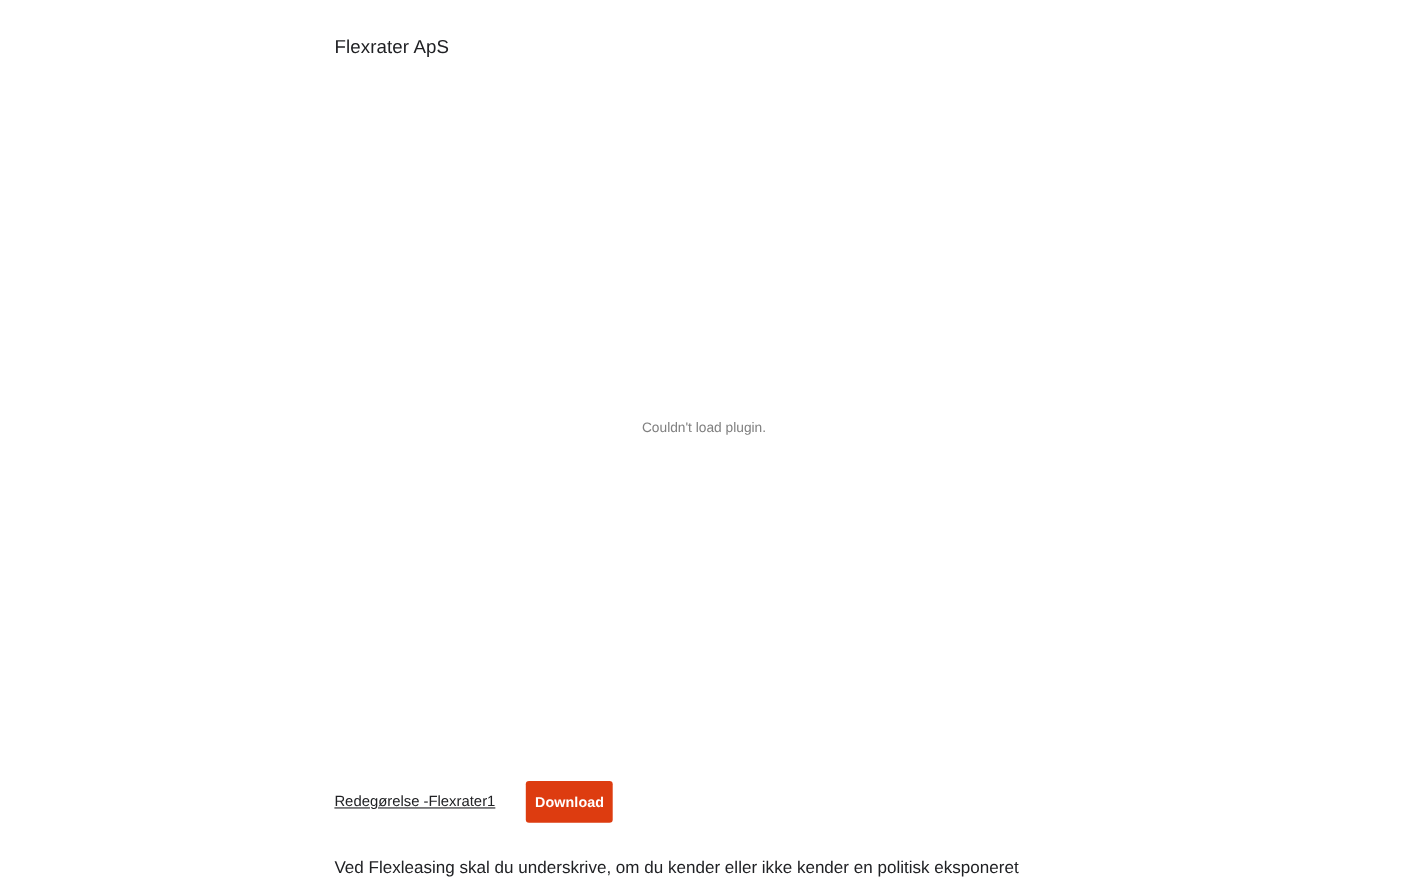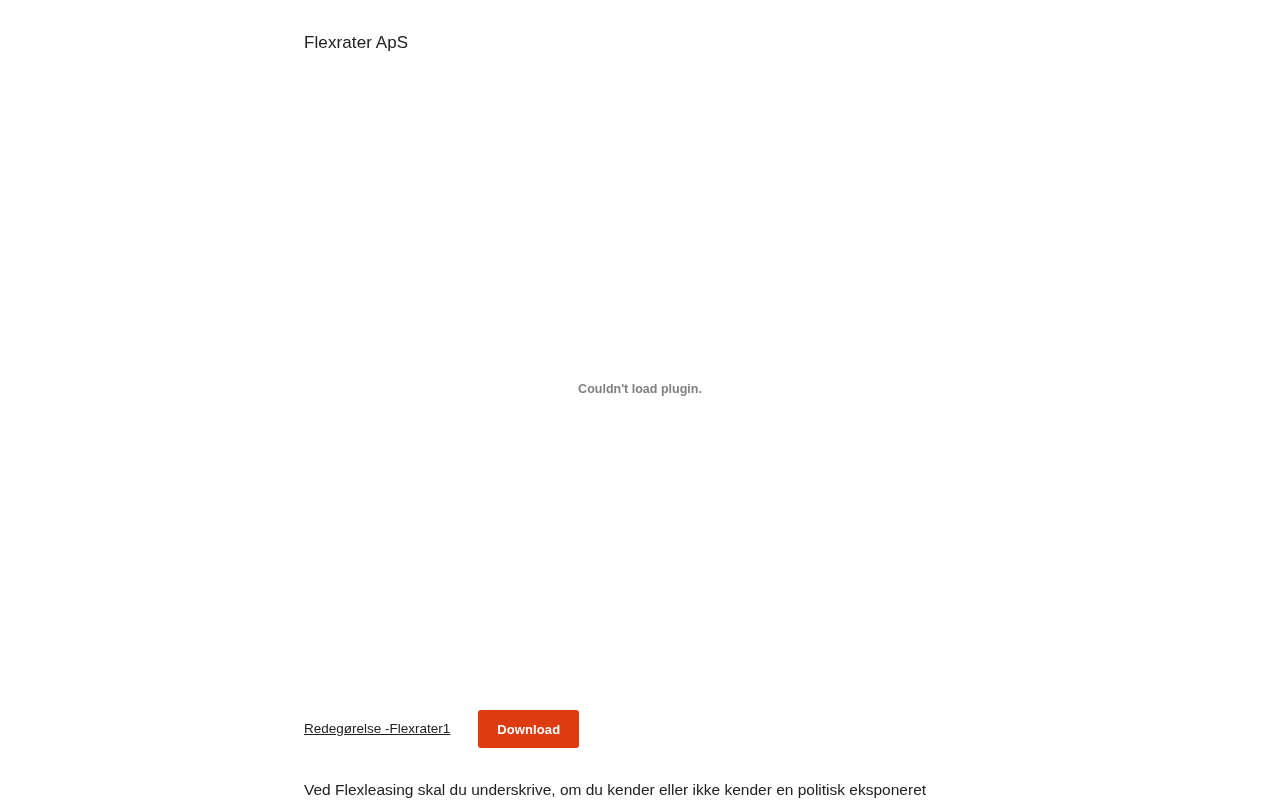--- a/index.html
+++ b/index.html
@@ -42,21 +42,21 @@
     background: #ffffff;
   }
 
   .plugin-message {
     position: absolute;
     left: 0;
     right: 0;
     top: 312px;
     text-align: center;
     font-size: 12.5px;
-    font-weight: bold;
+    font-weight: normal;
     color: #808080;
     font-family: "Liberation Sans", sans-serif;
   }
 
   .actions-row {
     position: absolute;
     left: 304px;
     top: 710px;
     display: flex;
     align-items: center;
@@ -71,21 +71,21 @@
     cursor: pointer;
     font-family: "Liberation Sans", sans-serif;
     white-space: nowrap;
   }
 
   .download-button {
     display: inline-flex;
     align-items: center;
     justify-content: center;
     height: 38px;
-    padding: 0 19px;
+    padding: 0 8px;
     background: #dd3c10;
     color: #ffffff;
     font-size: 13px;
     font-weight: bold;
     border: none;
     border-radius: 3px;
     cursor: pointer;
     font-family: "Liberation Sans", sans-serif;
     letter-spacing: 0.1px;
   }

